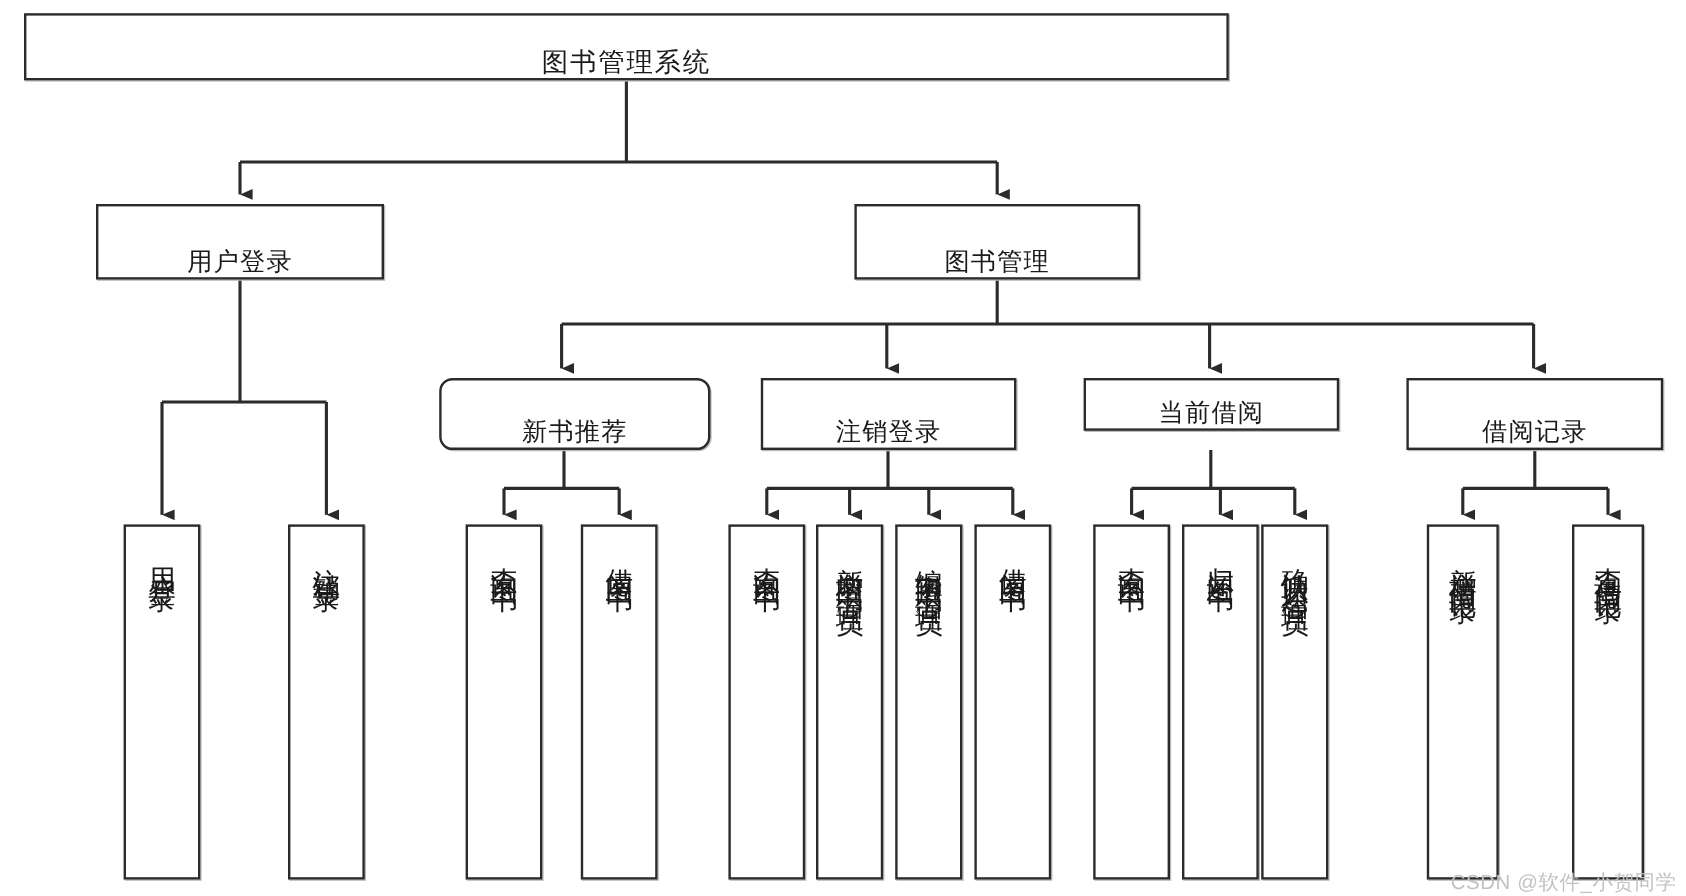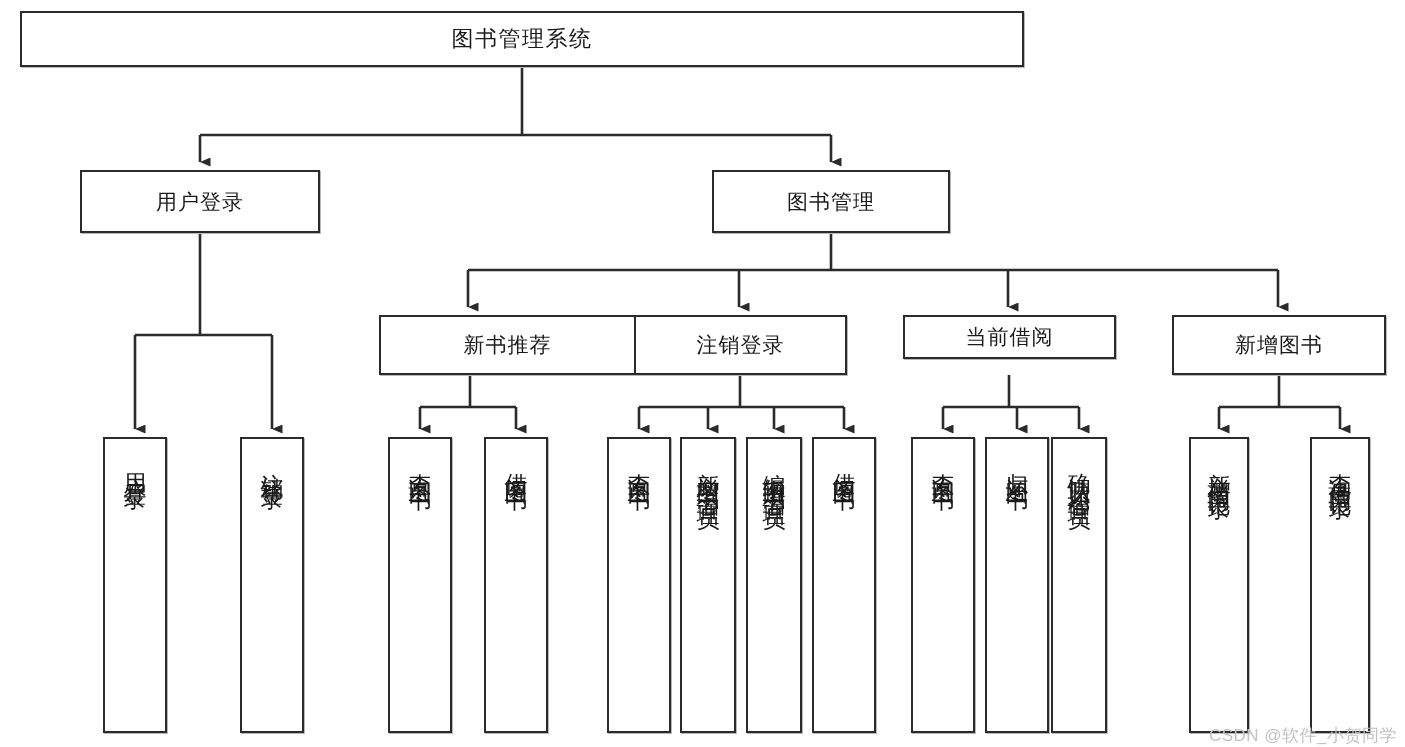--- a/index.html
+++ b/index.html
@@ -25,21 +25,21 @@
     width: 1405px;
     height: 747px;
     pointer-events: none;
   }
   .node {
     position: absolute;
     box-sizing: border-box;
     background: #ffffff;
     border: 2px solid #2b2b2b;
     display: flex;
-    align-items: center;
+    align-items: flex-end;
     justify-content: center;
     box-shadow: 1px 1px 0 #b9b9b9;
   }
   .node-label {
     color: #1a1a1a;
     text-align: center;
     line-height: 1.12;
     white-space: nowrap;
   }
   
@@ -133,31 +133,31 @@
     <span class="node-label">图书管理系统</span>
   </div>
 
   <div class="node horizontal" style="left: 80px; top: 170px; width: 240px; height: 63px;">
     <span class="node-label">用户登录</span>
   </div>
   <div class="node horizontal" style="left: 712px; top: 170px; width: 238px; height: 63px;">
     <span class="node-label">图书管理</span>
   </div>
 
-  <div class="node horizontal" style="left: 379px; top: 315px; width: 257px; height: 60px;">
+  <div class="node horizontal" style="left: 366px; top: 315px; width: 226px; height: 60px; border-radius: 11px;">
     <span class="node-label">新书推荐</span>
   </div>
   <div class="node horizontal" style="left: 634px; top: 315px; width: 213px; height: 60px;">
     <span class="node-label">注销登录</span>
   </div>
   <div class="node horizontal" style="left: 903px; top: 315px; width: 213px; height: 44px;">
     <span class="node-label">当前借阅</span>
   </div>
   <div class="node horizontal" style="left: 1172px; top: 315px; width: 214px; height: 60px;">
-    <span class="node-label">新增图书</span>
+    <span class="node-label">借阅记录</span>
   </div>
 
   <div class="node leaf" style="left: 103px; top: 437px; width: 64px; height: 296px;">
     <span class="node-label">用户登录</span>
   </div>
   <div class="node leaf" style="left: 240px; top: 437px; width: 64px; height: 296px;">
     <span class="node-label">注销登录</span>
   </div>
   <div class="node leaf" style="left: 388px; top: 437px; width: 64px; height: 296px;">
     <span class="node-label">查询图书</span>

